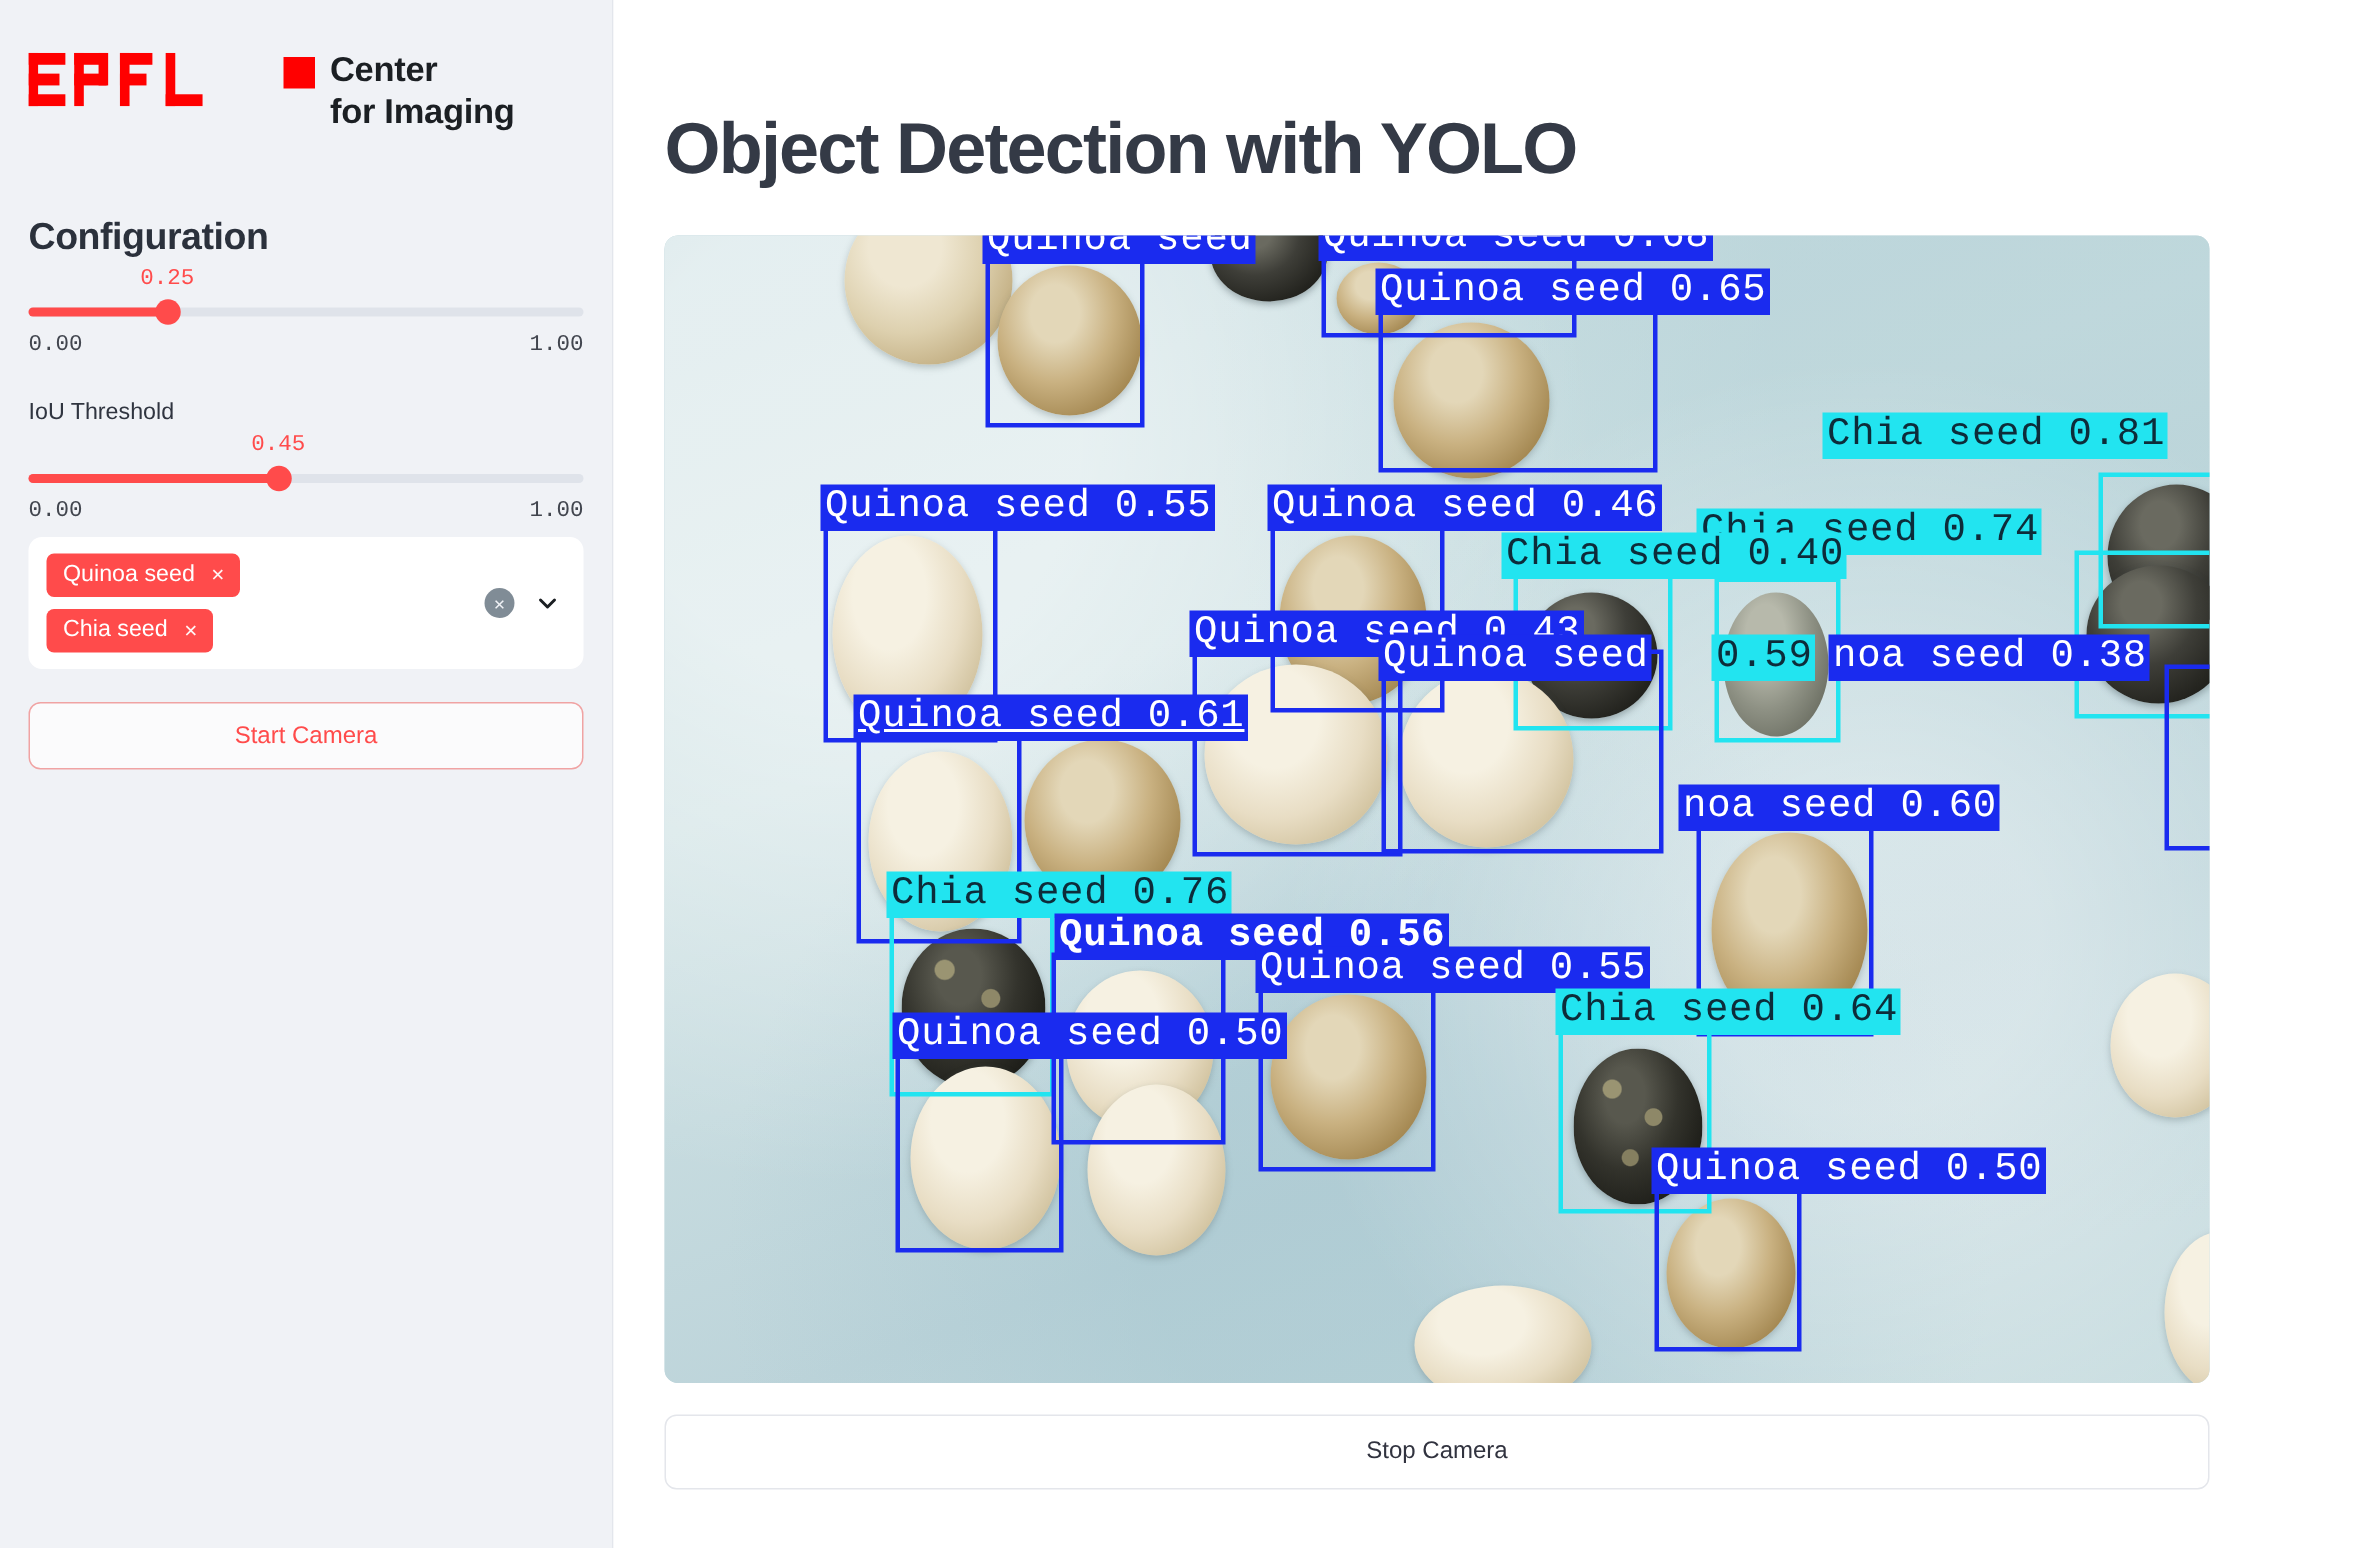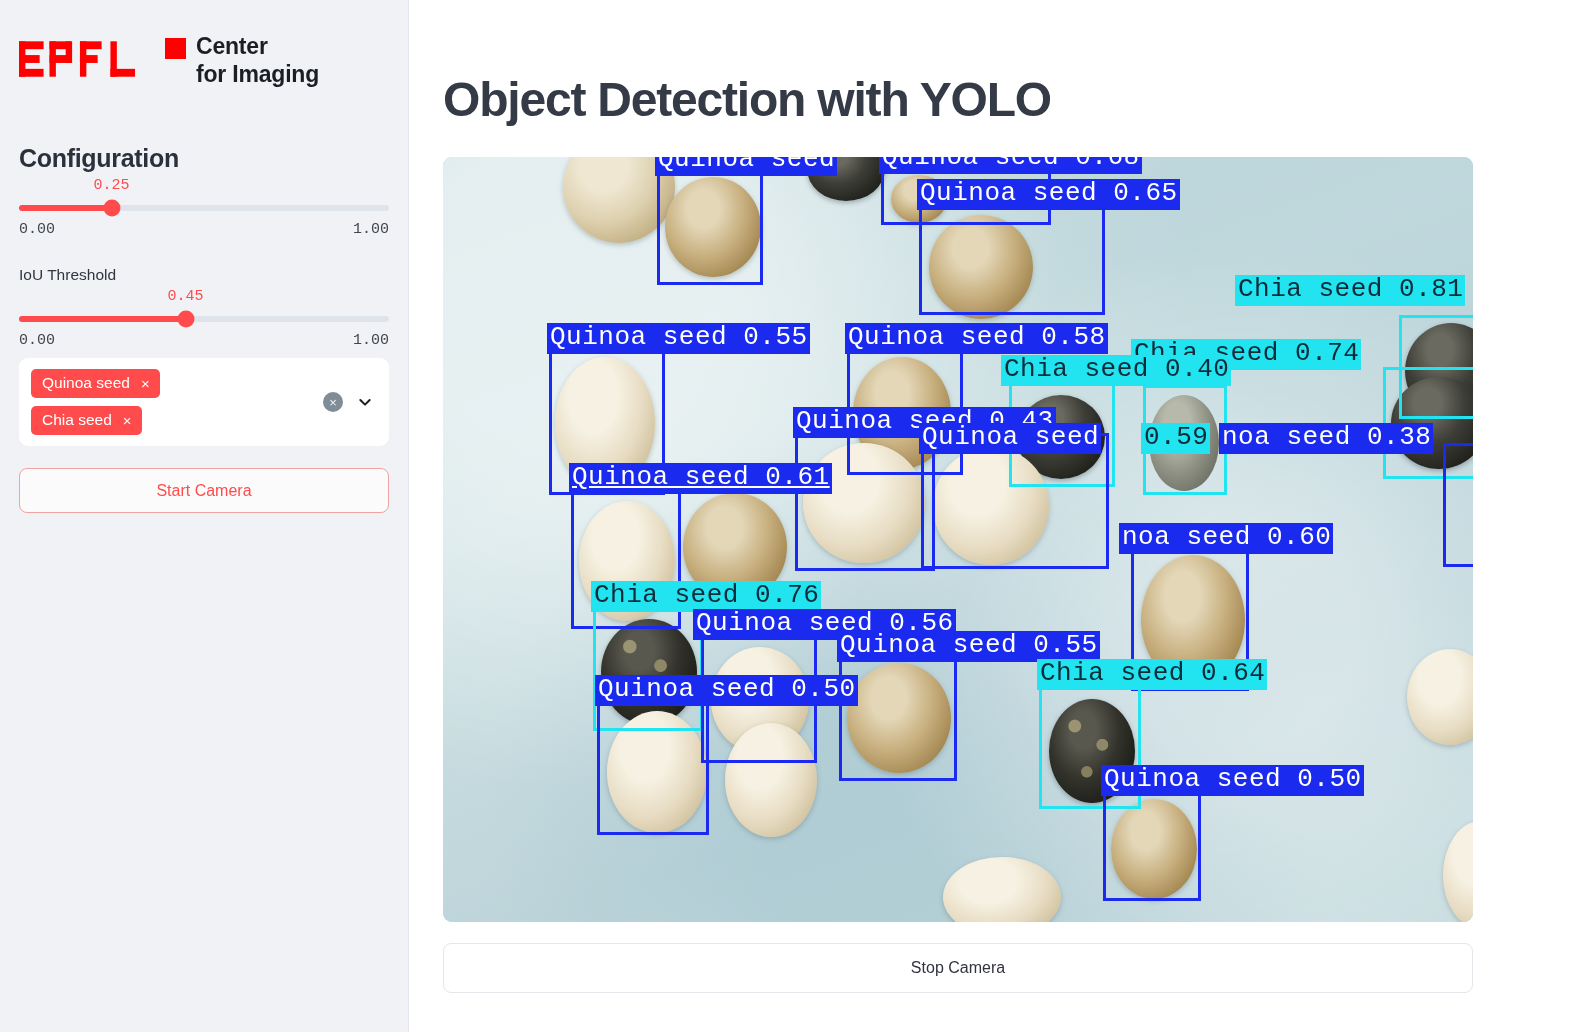--- a/index.html
+++ b/index.html
@@ -13,21 +13,21 @@
   .app { display: flex; width: 1572px; height: 1032px; }
 
   
   .sidebar {
     width: 409px; height: 1032px; flex: 0 0 409px;
     background: #f0f2f6;
     border-right: 1px solid #e3e6ec;
     padding: 26px 19px 0 19px;
     position: relative;
   }
-  .brand { display: flex; align-items: center; gap: 28px; padding-top: 6px; }
+  .brand { display: flex; align-items: flex-start; gap: 52px; padding-top: 6px; }
   .epfl-logo { width: 118px; height: 44px; flex: 0 0 118px; }
   .ci-block { display: flex; align-items: flex-start; gap: 10px; padding-top: 1px; }
   .ci-square { width: 21px; height: 21px; background: #ff0000; flex: 0 0 21px; margin-top: 5px; }
   .ci-text {
     font-size: 23px; line-height: 1.20; font-weight: 600;
     color: #1b1f23; letter-spacing: -0.2px;
   }
   .ci-text span { display: block; }
 
   .config-title {
@@ -289,45 +289,45 @@
             <div class="seed quinoa pale" style="left: 964px; top: 492px; width: 86px; height: 96px;"></div>
           </div>
         <div id="det-layer">
             <div class="bbox" style="left: 214px; top: 10px; width: 106px; height: 118px;"></div>
             <div class="dlabel blue" style="left: 212px; top: -12px; font-size: 26px;">Quinoa seed</div>
             <div class="bbox" style="left: 438px; top: 8px; width: 170px; height: 60px;"></div>
             <div class="dlabel blue" style="left: 436px; top: -14px; font-size: 26px;">Quinoa seed 0.68</div>
             <div class="bbox" style="left: 476px; top: 36px; width: 186px; height: 122px;"></div>
             <div class="dlabel blue" style="left: 474px; top: 22px; font-size: 26px;">Quinoa seed 0.65</div>
             <div class="bbox cyan" style="left: 956px; top: 158px; width: 108px; height: 104px;"></div>
-            <div class="dlabel cyan" style="left: 772px; top: 118px; font-size: 26px; margin-left: 20px;">Chia seed 0.81</div>
+            <div class="dlabel cyan" style="left: 772px; top: 118px; font-size: 26px;">Chia seed 0.81</div>
             <div class="bbox" style="left: 106px; top: 190px; width: 116px; height: 148px;"></div>
             <div class="dlabel blue" style="left: 104px; top: 166px; font-size: 26px;">Quinoa seed 0.55</div>
             <div class="bbox" style="left: 404px; top: 190px; width: 116px; height: 128px;"></div>
-            <div class="dlabel blue" style="left: 402px; top: 166px; font-size: 26px;">Quinoa seed 0.58</div>
+            <div class="dlabel blue" style="left: 402px; top: 166px; font-size: 26px;">Quinoa seed 0.46</div>
             <div class="bbox cyan" style="left: 940px; top: 210px; width: 112px; height: 112px;"></div>
             <div class="dlabel cyan" style="left: 688px; top: 182px; font-size: 26px;">Chia seed 0.74</div>
             <div class="bbox cyan" style="left: 566px; top: 226px; width: 106px; height: 104px;"></div>
             <div class="dlabel cyan" style="left: 558px; top: 198px; font-size: 26px;">Chia seed 0.40</div>
             <div class="bbox" style="left: 352px; top: 274px; width: 140px; height: 140px;"></div>
             <div class="dlabel blue" style="left: 350px; top: 250px; font-size: 26px;">Quinoa seed 0.43</div>
             <div class="bbox cyan" style="left: 700px; top: 228px; width: 84px; height: 110px;"></div>
             <div class="dlabel cyan" style="left: 698px; top: 266px; font-size: 26px;">0.59</div>
             <div class="bbox" style="left: 1000px; top: 286px; width: 120px; height: 124px;"></div>
             <div class="dlabel blue" style="left: 776px; top: 266px; font-size: 26px;">noa seed 0.38</div>
             <div class="bbox" style="left: 478px; top: 276px; width: 188px; height: 136px;"></div>
             <div class="dlabel blue" style="left: 476px; top: 266px; font-size: 26px;">Quinoa seed</div>
             <div class="bbox" style="left: 128px; top: 330px; width: 110px; height: 142px;"></div>
             <div class="dlabel blue" style="left: 126px; top: 306px; font-size: 26px; text-decoration: underline;">Quinoa seed 0.61</div>
             <div class="bbox" style="left: 688px; top: 388px; width: 118px; height: 146px;"></div>
             <div class="dlabel blue" style="left: 676px; top: 366px; font-size: 26px;">noa seed 0.60</div>
             <div class="bbox cyan" style="left: 150px; top: 452px; width: 110px; height: 122px;"></div>
             <div class="dlabel cyan" style="left: 148px; top: 424px; font-size: 26px;">Chia seed 0.76</div>
             <div class="bbox" style="left: 258px; top: 478px; width: 116px; height: 128px;"></div>
-            <div class="dlabel blue" style="left: 250px; top: 452px; font-size: 26px;">Quinoa seed 0.56</div>
+            <div class="dlabel blue" style="left: 260px; top: 452px; font-size: 26px; font-weight: bold;">Quinoa seed 0.56</div>
             <div class="bbox" style="left: 396px; top: 496px; width: 118px; height: 128px;"></div>
             <div class="dlabel blue" style="left: 394px; top: 474px; font-size: 26px;">Quinoa seed 0.55</div>
             <div class="bbox cyan" style="left: 596px; top: 530px; width: 102px; height: 122px;"></div>
             <div class="dlabel cyan" style="left: 594px; top: 502px; font-size: 26px;">Chia seed 0.64</div>
             <div class="bbox" style="left: 154px; top: 542px; width: 112px; height: 136px;"></div>
             <div class="dlabel blue" style="left: 152px; top: 518px; font-size: 26px;">Quinoa seed 0.50</div>
             <div class="bbox" style="left: 660px; top: 632px; width: 98px; height: 112px;"></div>
             <div class="dlabel blue" style="left: 658px; top: 608px; font-size: 26px;">Quinoa seed 0.50</div>
           </div>
       </div>

